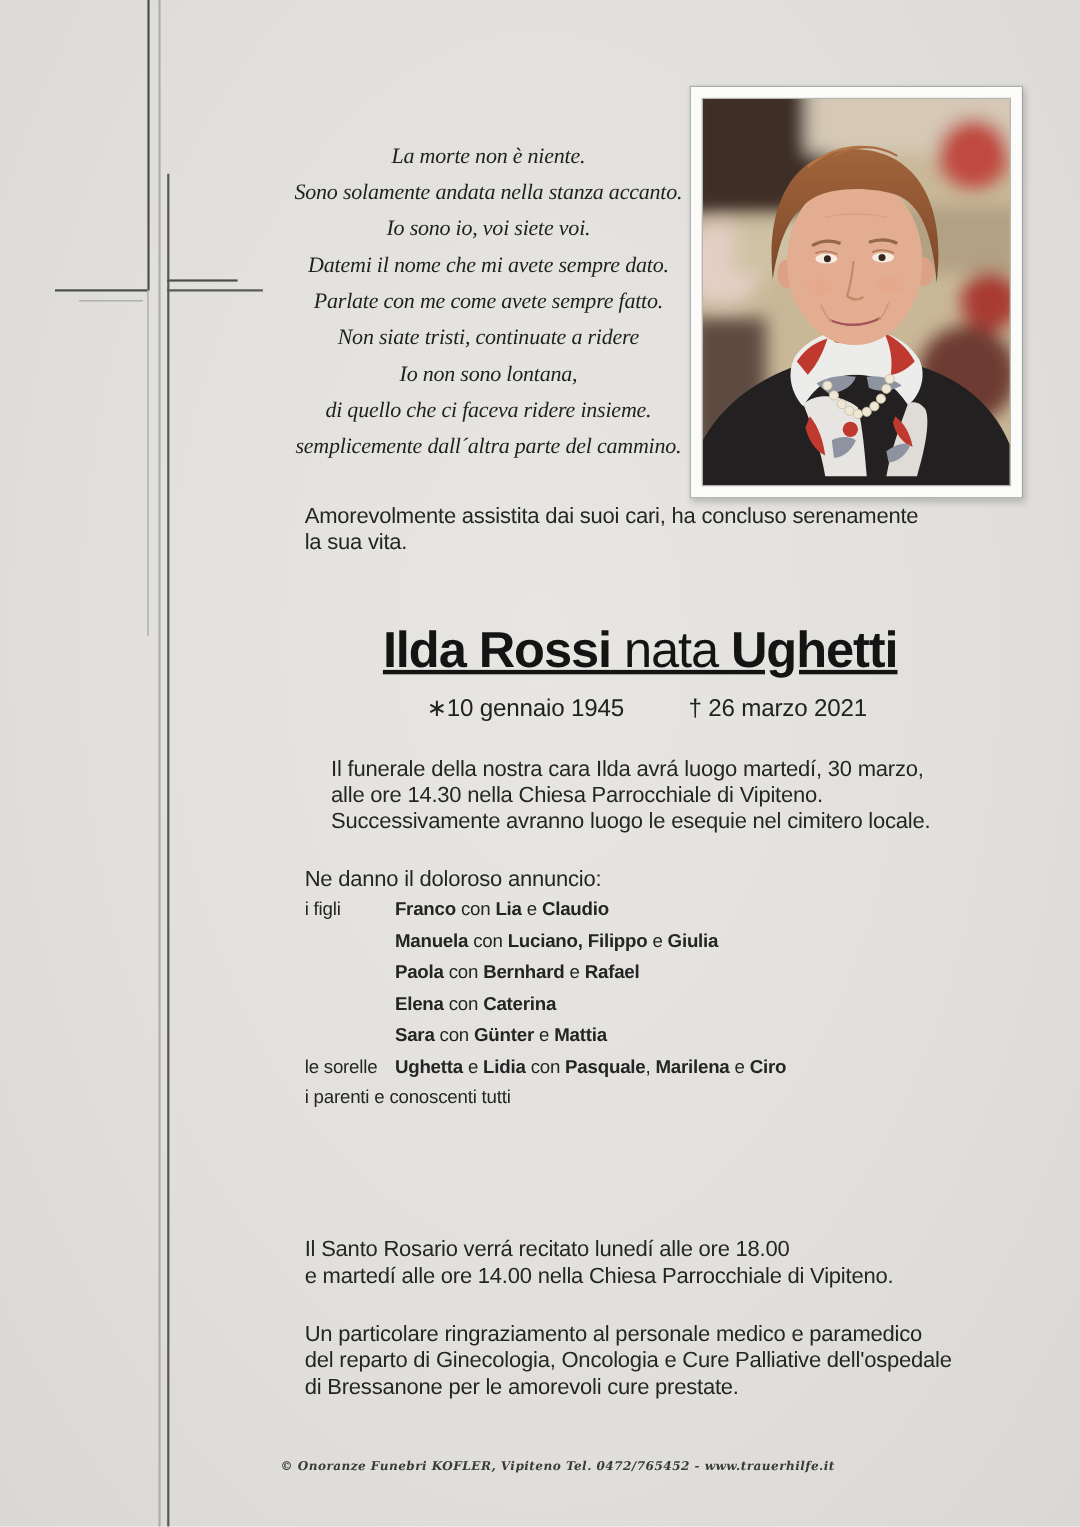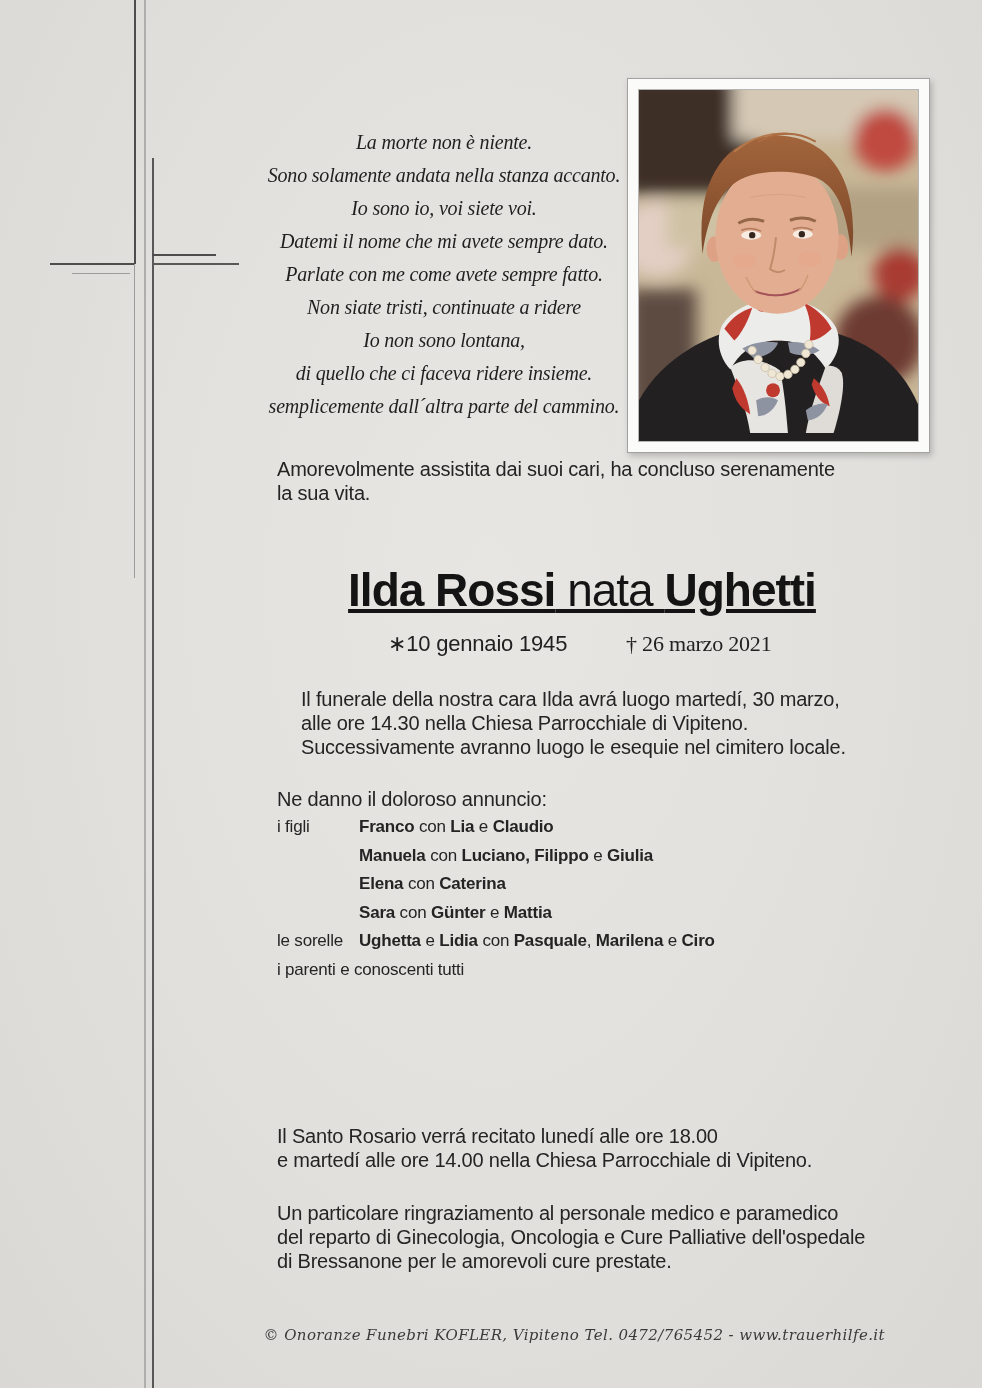--- a/index.html
+++ b/index.html
@@ -55,36 +55,36 @@
   }
   .intro{top:457px;}
   .title{
     position:absolute;left:267px;top:564px;width:630px;
     text-align:center;font-size:46px;line-height:52px;
     letter-spacing:-1px;color:#141414;white-space:pre;text-decoration:underline;
   }
   .b{font-weight:bold;}
   .dates{position:absolute;left:277px;top:631px;width:630px;height:28px;font-size:22px;letter-spacing:-0.2px;color:#212121;}
   .dates .birth{position:absolute;left:88px;margin-left:23px;}
-  .dates .death{position:absolute;left:349px;font-family:Liberation Serif, serif;}
+  .dates .death{position:absolute;left:349px;}
   .funeral{top:687px;margin-left:24px;}
   .announce{top:787px;}
   .family{
     position:absolute;left:277px;top:813px;width:640px;
     font-size:17px;line-height:28.5px;letter-spacing:-0.2px;color:#242424;
   }
   .flabel{display:inline-block;width:82px;}
   .visit{top:1047px;}
   .rosary{top:1124px;}
   .thanks{top:1201px;}
   .footer{
     position:absolute;left:255px;top:1326px;width:630px;
-    text-align:right;
+    text-align:left;
     font-family:"DejaVu Serif",serif;font-style:italic;
-    font-size:15px;letter-spacing:0.4px;color:#3a3a3a;
+    font-size:11px;letter-spacing:0.4px;color:#3a3a3a;font-weight:bold;
   }
 </style>
 </head>
 <body>
 
 <div class="page">
 
   <div>
     <div class="ln ln-v1"></div>
     <div class="ln ln-v1b"></div>
@@ -204,20 +204,21 @@
     </div>
 
   <div class="para funeral">Il funerale della nostra cara Ilda avrá luogo martedí, 30 marzo,
 alle ore 14.30 nella Chiesa Parrocchiale di Vipiteno.
 Successivamente avranno luogo le esequie nel cimitero locale.</div>
   <div class="para announce">Ne danno il doloroso annuncio:</div>
 
   <div class="family">
     <div class="frow"><span class="flabel">i figli</span><span><span class="b">Franco</span><span> con </span><span class="b">Lia</span><span> e </span><span class="b">Claudio</span></span></div>
     <div class="frow"><span class="flabel"></span><span><span class="b">Manuela</span><span> con </span><span class="b">Luciano, Filippo</span><span> e </span><span class="b">Giulia</span></span></div>
+    <div class="frow"><span class="flabel"></span><span><span class="b">Paola</span><span> con </span><span class="b">Bernhard</span><span> e </span><span class="b">Rafael</span></span></div>
     <div class="frow"><span class="flabel"></span><span><span class="b">Elena</span><span> con </span><span class="b">Caterina</span></span></div>
     <div class="frow"><span class="flabel"></span><span><span class="b">Sara</span><span> con </span><span class="b">Günter</span><span> e </span><span class="b">Mattia</span></span></div>
     <div class="frow"><span class="flabel">le sorelle</span><span><span class="b">Ughetta</span><span> e </span><span class="b">Lidia</span><span> con </span><span class="b">Pasquale</span><span>, </span><span class="b">Marilena</span><span> e </span><span class="b">Ciro</span></span></div>
     <div class="frow full"><span><span>i parenti e conoscenti tutti</span></span></div>
   </div>
 
   <div class="para rosary">Il Santo Rosario verrá recitato lunedí alle ore 18.00
 e martedí alle ore 14.00 nella Chiesa Parrocchiale di Vipiteno.</div>
   <div class="para thanks">Un particolare ringraziamento al personale medico e paramedico
 del reparto di Ginecologia, Oncologia e Cure Palliative dell'ospedale

